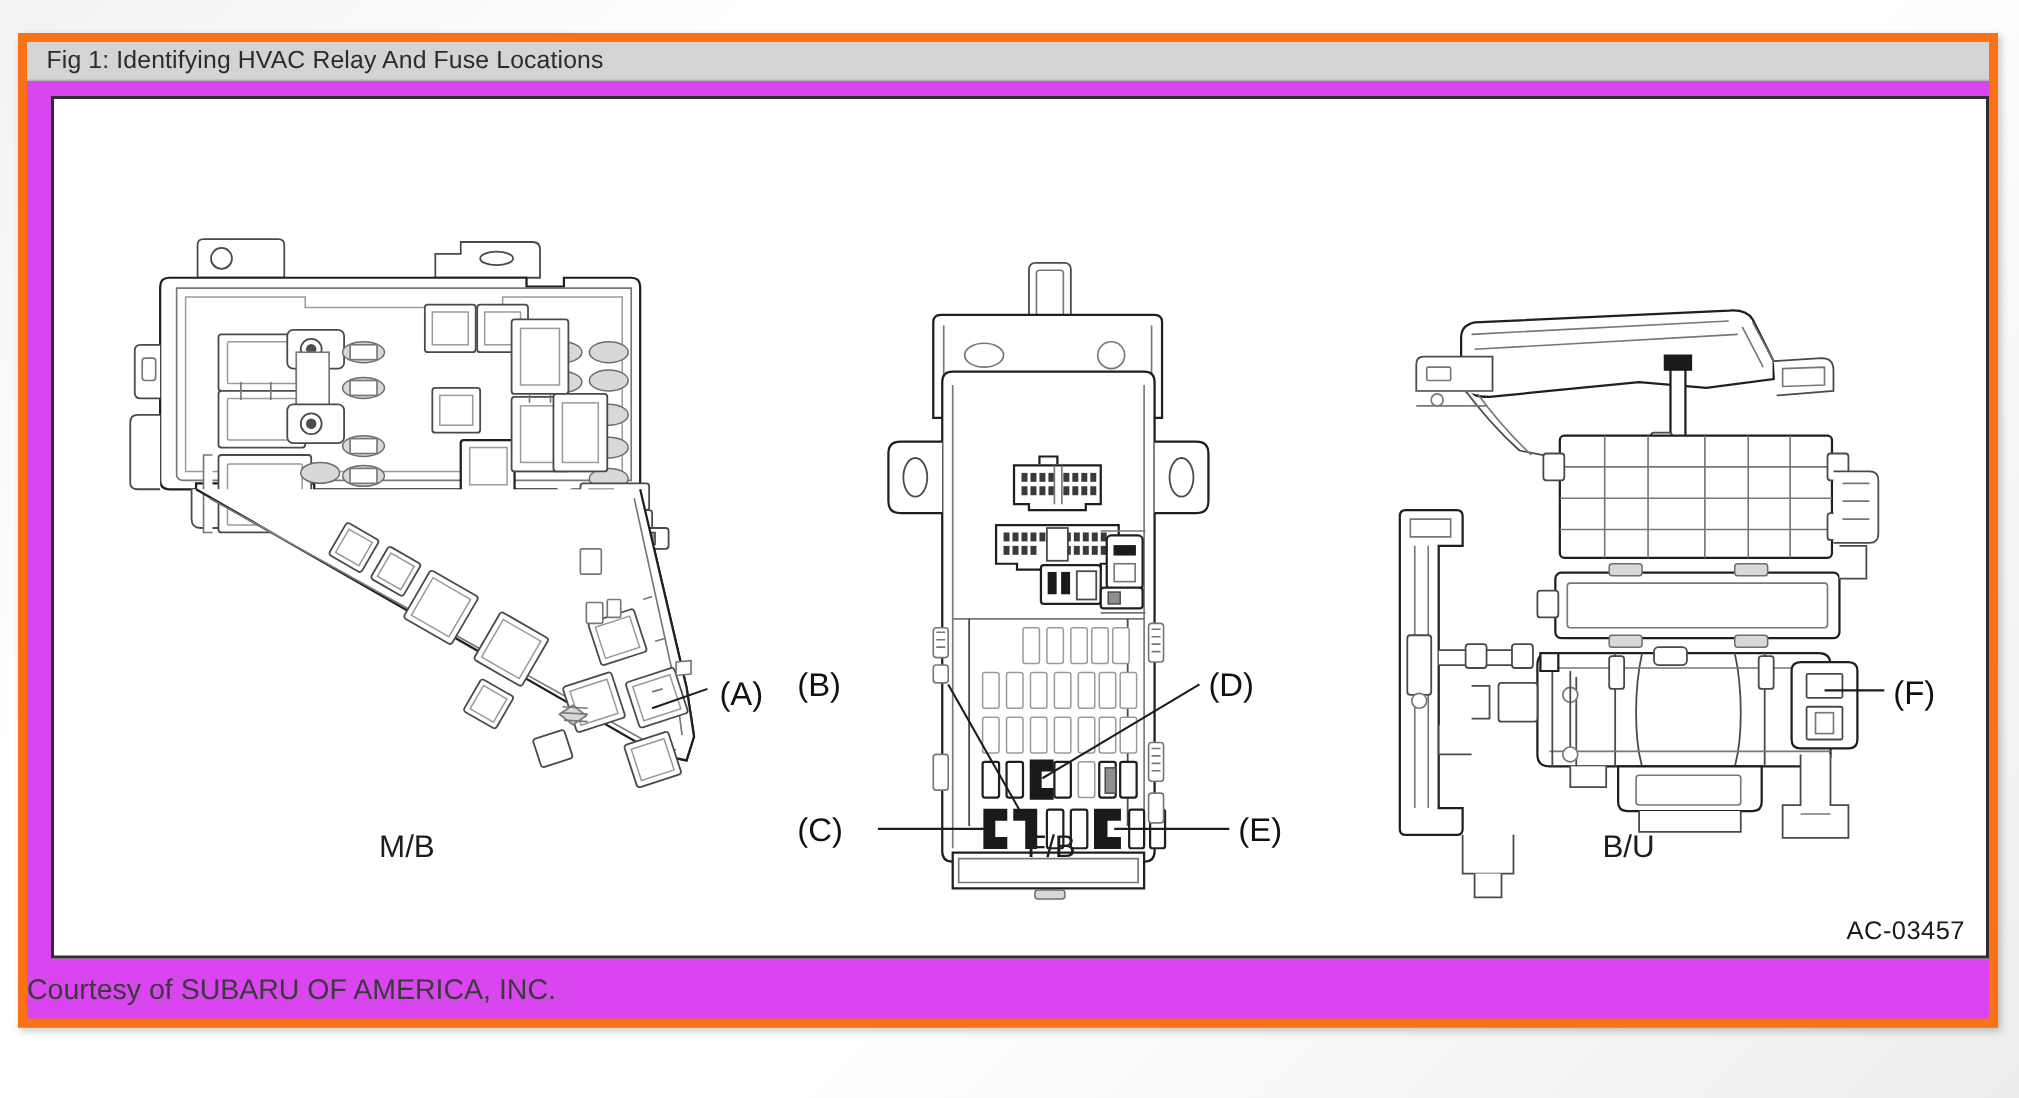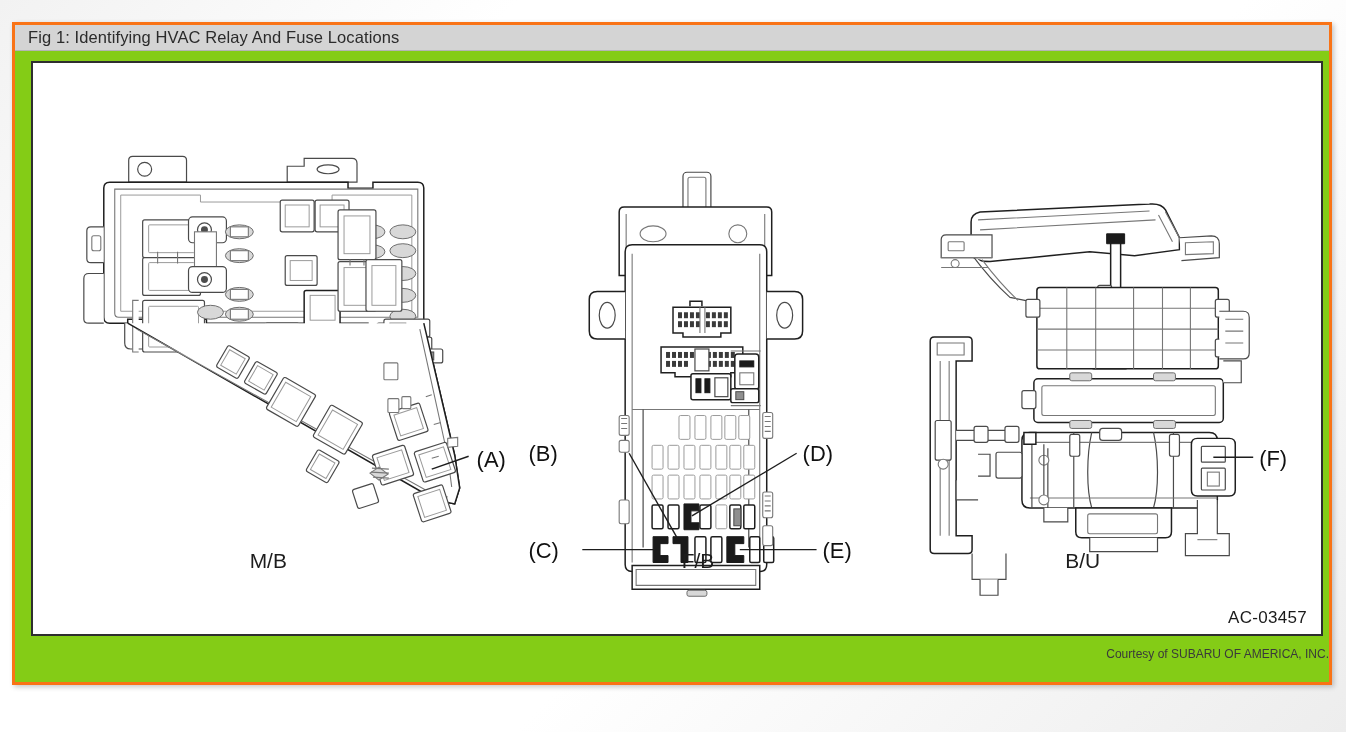--- a/index.html
+++ b/index.html
@@ -16,22 +16,22 @@
     left: 0; top: 0;
     width: 1346px; height: 732px;
     background: linear-gradient(135deg, #f2f2f2 0%, #ffffff 25%, #ffffff 60%, #ededed 100%);
   }
   #doc-panel {
     position: absolute;
     left: 12px;
     top: 22px;
     width: 1320px;
     height: 663px;
-    background: #84cc16;
-    border: 3px solid #f97316;
+    background: #d946ef;
+    border: 6px solid #f97316;
     box-shadow: 2px 2px 5px rgba(0,0,0,0.22);
     box-sizing: border-box;
   }
   #fig-titlebar {
     position: absolute;
     left: 0; top: 0;
     width: 100%;
     height: 26px;
     background: #d4d4d4;
     border-bottom: 1px solid #b4b4b4;
@@ -64,22 +64,22 @@
     font-size: 17px;
     color: #1a1a1a;
     font-family: "Liberation Sans", sans-serif;
     letter-spacing: 0.3px;
   }
   #courtesy-line {
     position: absolute;
     left: 0;
     top: 622px;
     width: 100%;
-    text-align: right;
-    font-size: 12px;
+    text-align: left;
+    font-size: 19px;
     color: #3a3a3a;
   }
   .cap { font-size: 21px; fill: #1d1d1d; font-family: "Liberation Sans", sans-serif; }
   .lbl { font-size: 22px; fill: #111111; font-family: "Liberation Sans", sans-serif; }
   .ln { stroke: #1d1d1d; stroke-width: 1.4; fill: none; }
   .o1 { stroke: #1f1f1f; stroke-width: 1.5; fill: #ffffff; }
   .o2 { stroke: #4a4a4a; stroke-width: 1.2; fill: #ffffff; }
   .o3 { stroke: #777777; stroke-width: 1.1; fill: #ffffff; }
   .o4 { stroke: #9a9a9a; stroke-width: 1; fill: #ffffff; }
   .fillg { fill: #d8d8d8; stroke: #6d6d6d; stroke-width: 1; }

